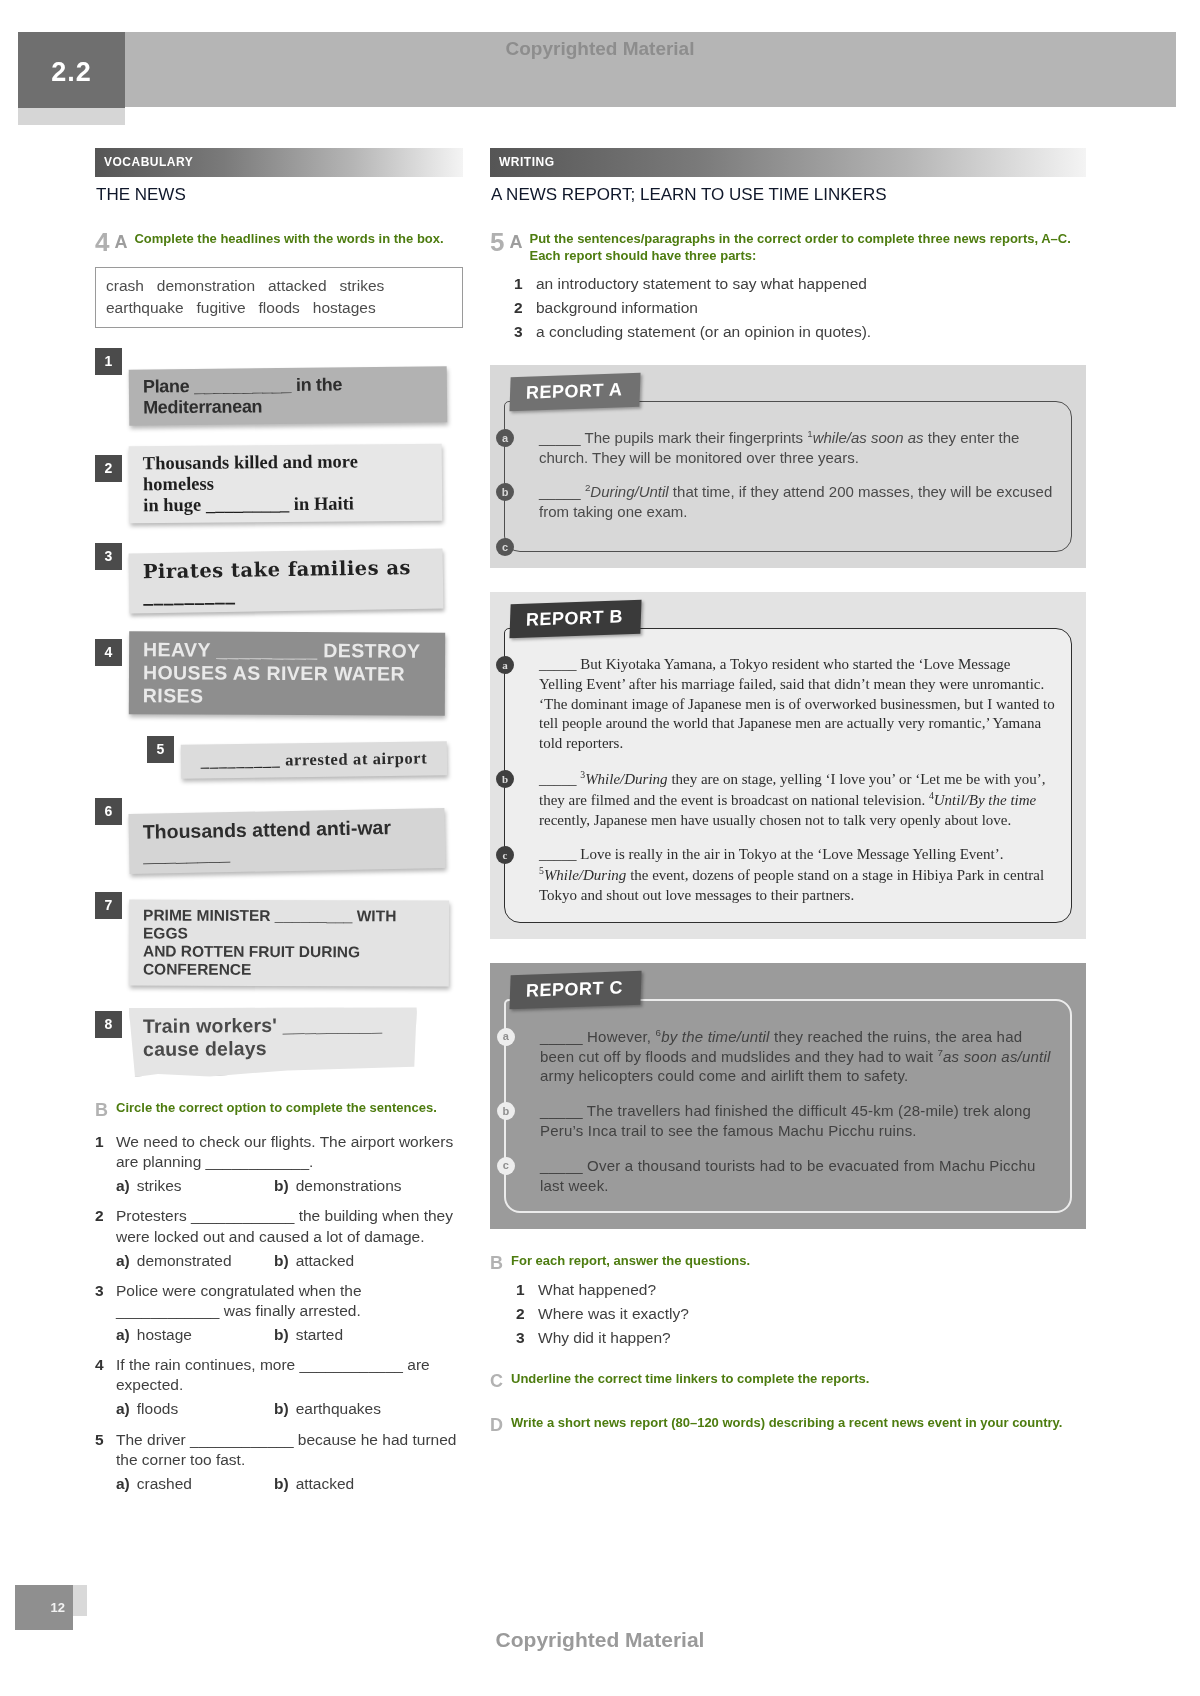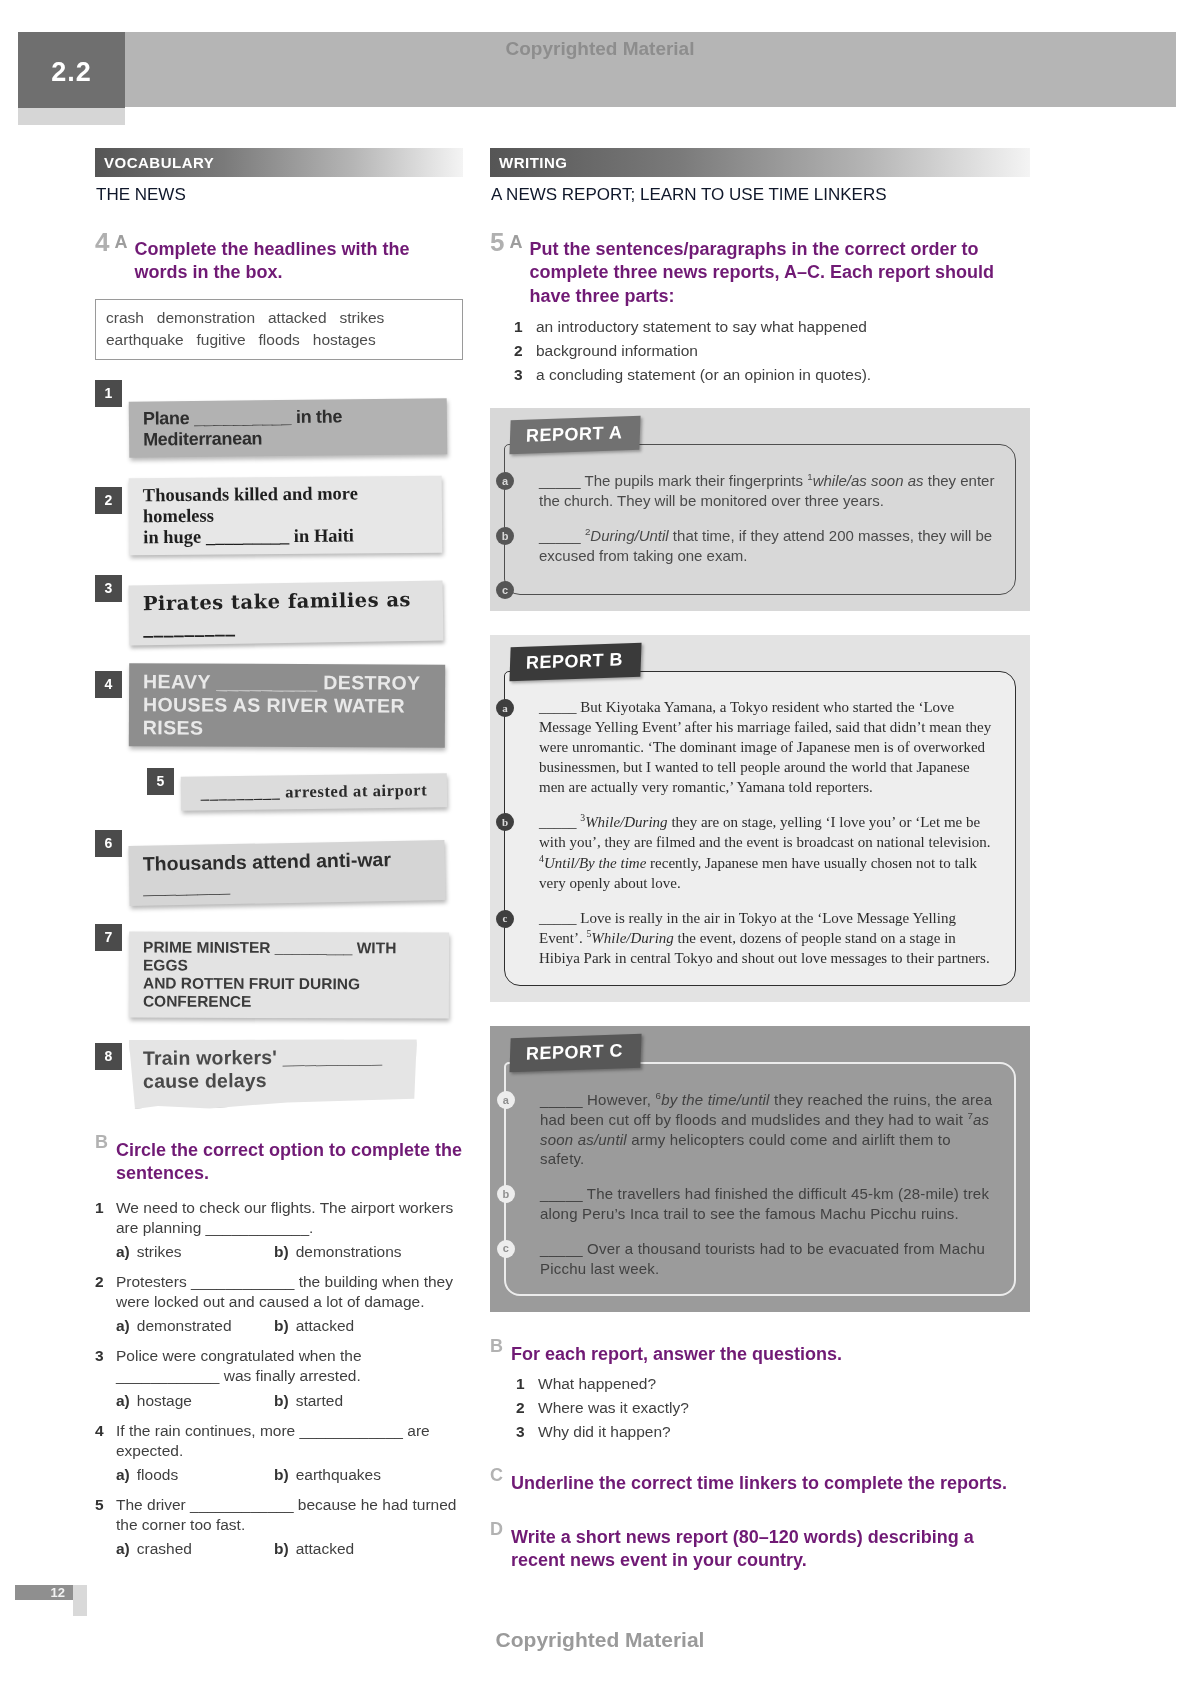--- a/index.html
+++ b/index.html
@@ -4,38 +4,38 @@
 <style>
   html,body{margin:0;padding:0;background:#ffffff;}
   body{width:1200px;height:1696px;position:relative;font-family:"Liberation Sans",sans-serif;color:#3d3d3d;overflow:hidden;}
 
   
   .top-band{position:absolute;left:18px;right:24px;top:32px;height:75px;background:#b5b5b5;}
   .top-banner-text{position:absolute;left:0;right:0;top:38px;text-align:center;font-size:19px;font-weight:bold;color:#8d8d8d;}
   .unit-tab{position:absolute;left:18px;top:32px;width:107px;height:76px;background:#6f6f6f;display:flex;align-items:flex-end;justify-content:center;}
   .unit-tab span{color:#fff;font-weight:bold;font-size:27px;letter-spacing:1px;padding-bottom:20px;}
   .unit-strip{position:absolute;left:18px;top:108px;width:107px;height:17px;background:#d6d6d6;}
-  .page-num-box{position:absolute;left:15px;top:1585px;width:58px;height:15px;background:#8f8f8f;display:flex;align-items:center;justify-content:flex-end;padding-right:8px;box-sizing:border-box;}
+  .page-num-box{position:absolute;left:15px;top:1585px;width:58px;height:45px;background:#8f8f8f;display:flex;align-items:center;justify-content:flex-end;padding-right:8px;box-sizing:border-box;}
   .page-num-box span{color:#f2f2f2;font-size:13px;font-weight:bold;}
   .page-num-tab{position:absolute;left:73px;top:1585px;width:14px;height:31px;background:#d9d9d9;}
   .bottom-banner-text{position:absolute;left:0;right:0;top:1628px;text-align:center;font-size:21px;font-weight:bold;color:#9a9a9a;}
 
   
   .content{position:absolute;left:95px;top:148px;width:915px;display:flex;gap:27px;}
   .col-left{width:368px;flex:none;}
-  .col-right{width:540px;flex:none;}
-
-  .section-bar{height:29px;line-height:29px;padding-left:9px;color:#ffffff;font-weight:bold;font-size:15px;letter-spacing:0.5px;
+  .col-right{width:596px;flex:none;}
+
+  .section-bar{height:29px;line-height:29px;padding-left:9px;color:#ffffff;font-weight:bold;font-size:12px;letter-spacing:0.5px;
     background:linear-gradient(90deg,#555555 0%,#7a7a7a 35%,#b5b5b5 70%,#f4f4f4 100%);}
   .section-subtitle{margin:8px 0 0 1px;color:#0f172a;font-weight:normal;font-size:17px;}
 
   .ex-head{display:flex;margin-top:26px;}
   .ex-num{color:#b0b0b0;font-weight:bold;font-size:26px;line-height:22px;margin-right:5px;flex:none;}
   .ex-letter{color:#9d9d9d;font-weight:bold;font-size:18px;line-height:22px;margin-right:7px;flex:none;}
-  .ex-instruction{font-weight:bold;color:#701a75;font-size:18px;line-height:1.3;margin-top:7px;}
+  .ex-instruction{font-weight:bold;color:#4d7c0f;font-size:13px;line-height:1.3;}
 
   .part-head{display:flex;margin-top:24px;}
   .part-letter{color:#b2b2b2;font-weight:bold;font-size:18px;line-height:20px;margin-right:8px;flex:none;}
 
   
   .word-box{border:1px solid #9a9a9a;margin-top:14px;padding:7px 10px;font-size:15.5px;color:#4c4c4c;line-height:1.45;white-space:pre-wrap;}
 
   
   .headlines{margin-top:20px;}
   .hl{display:flex;align-items:flex-start;margin-bottom:21px;position:relative;}

